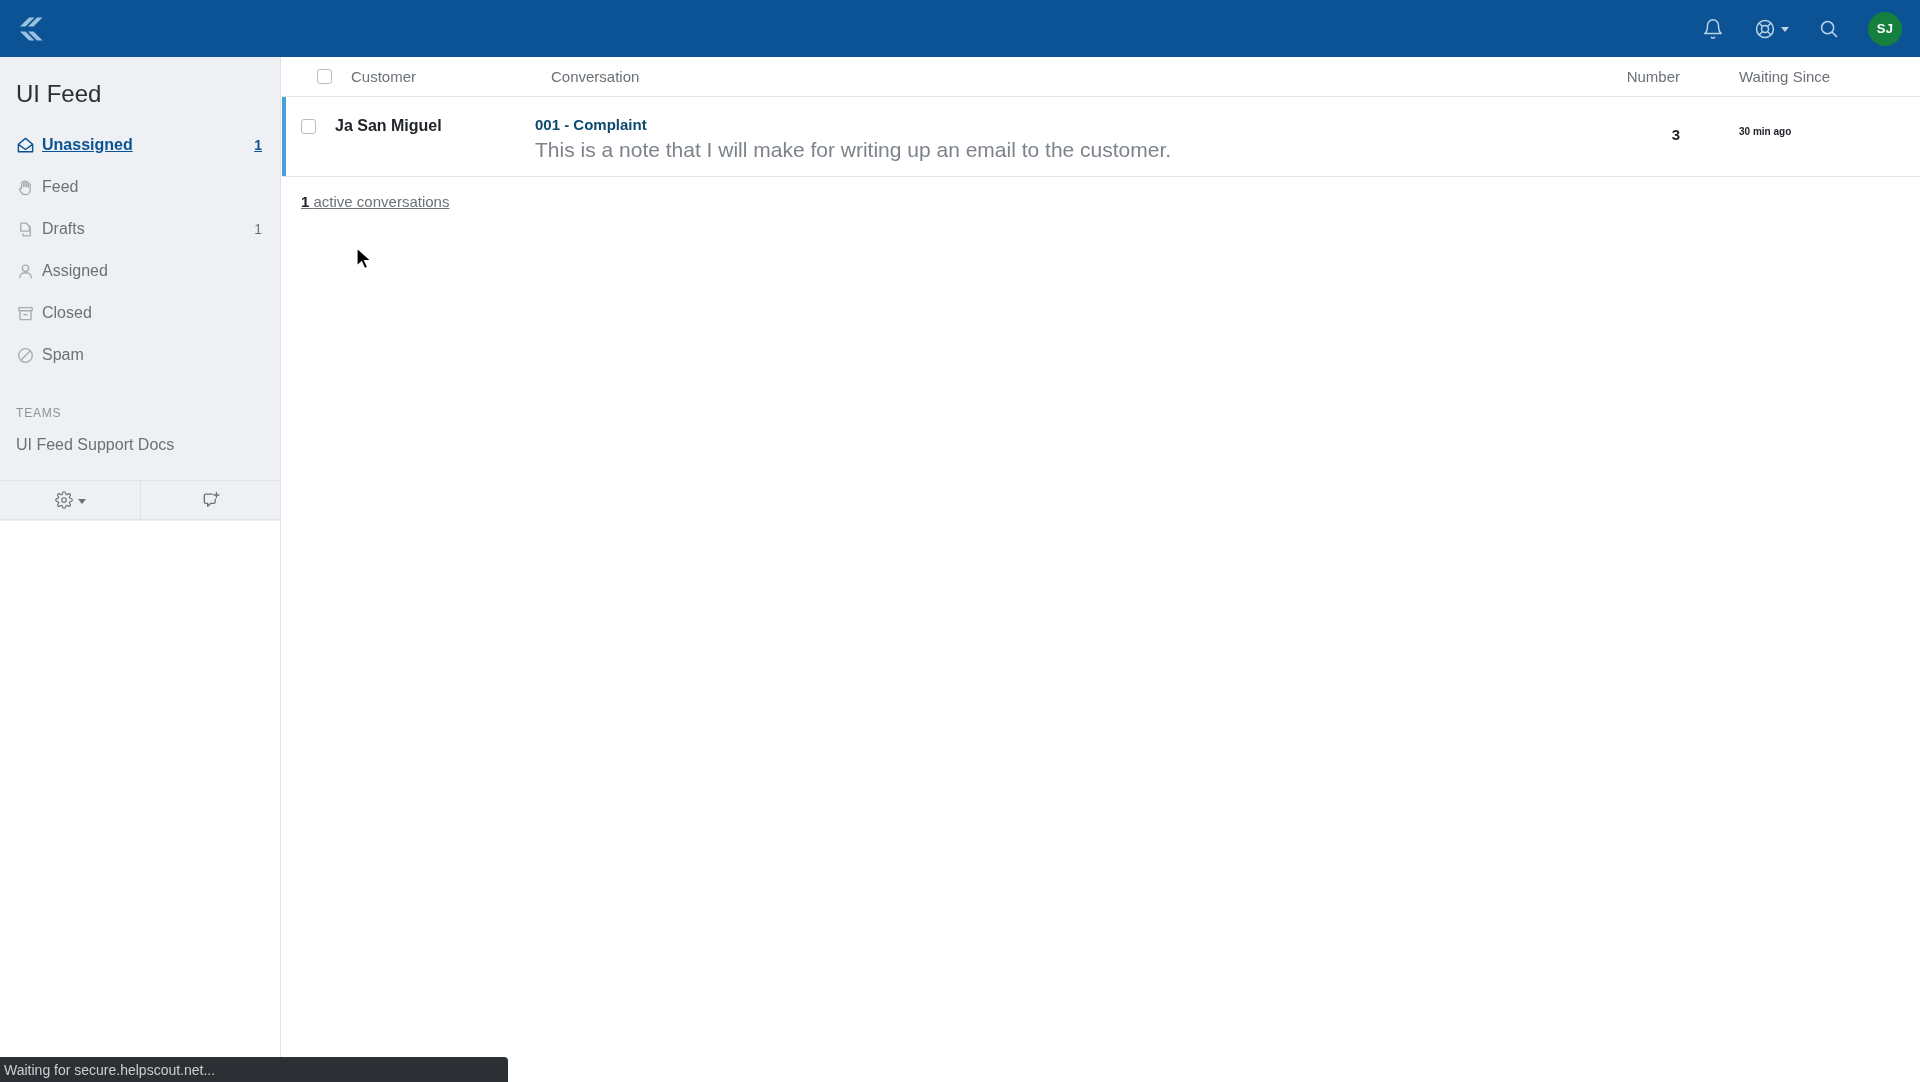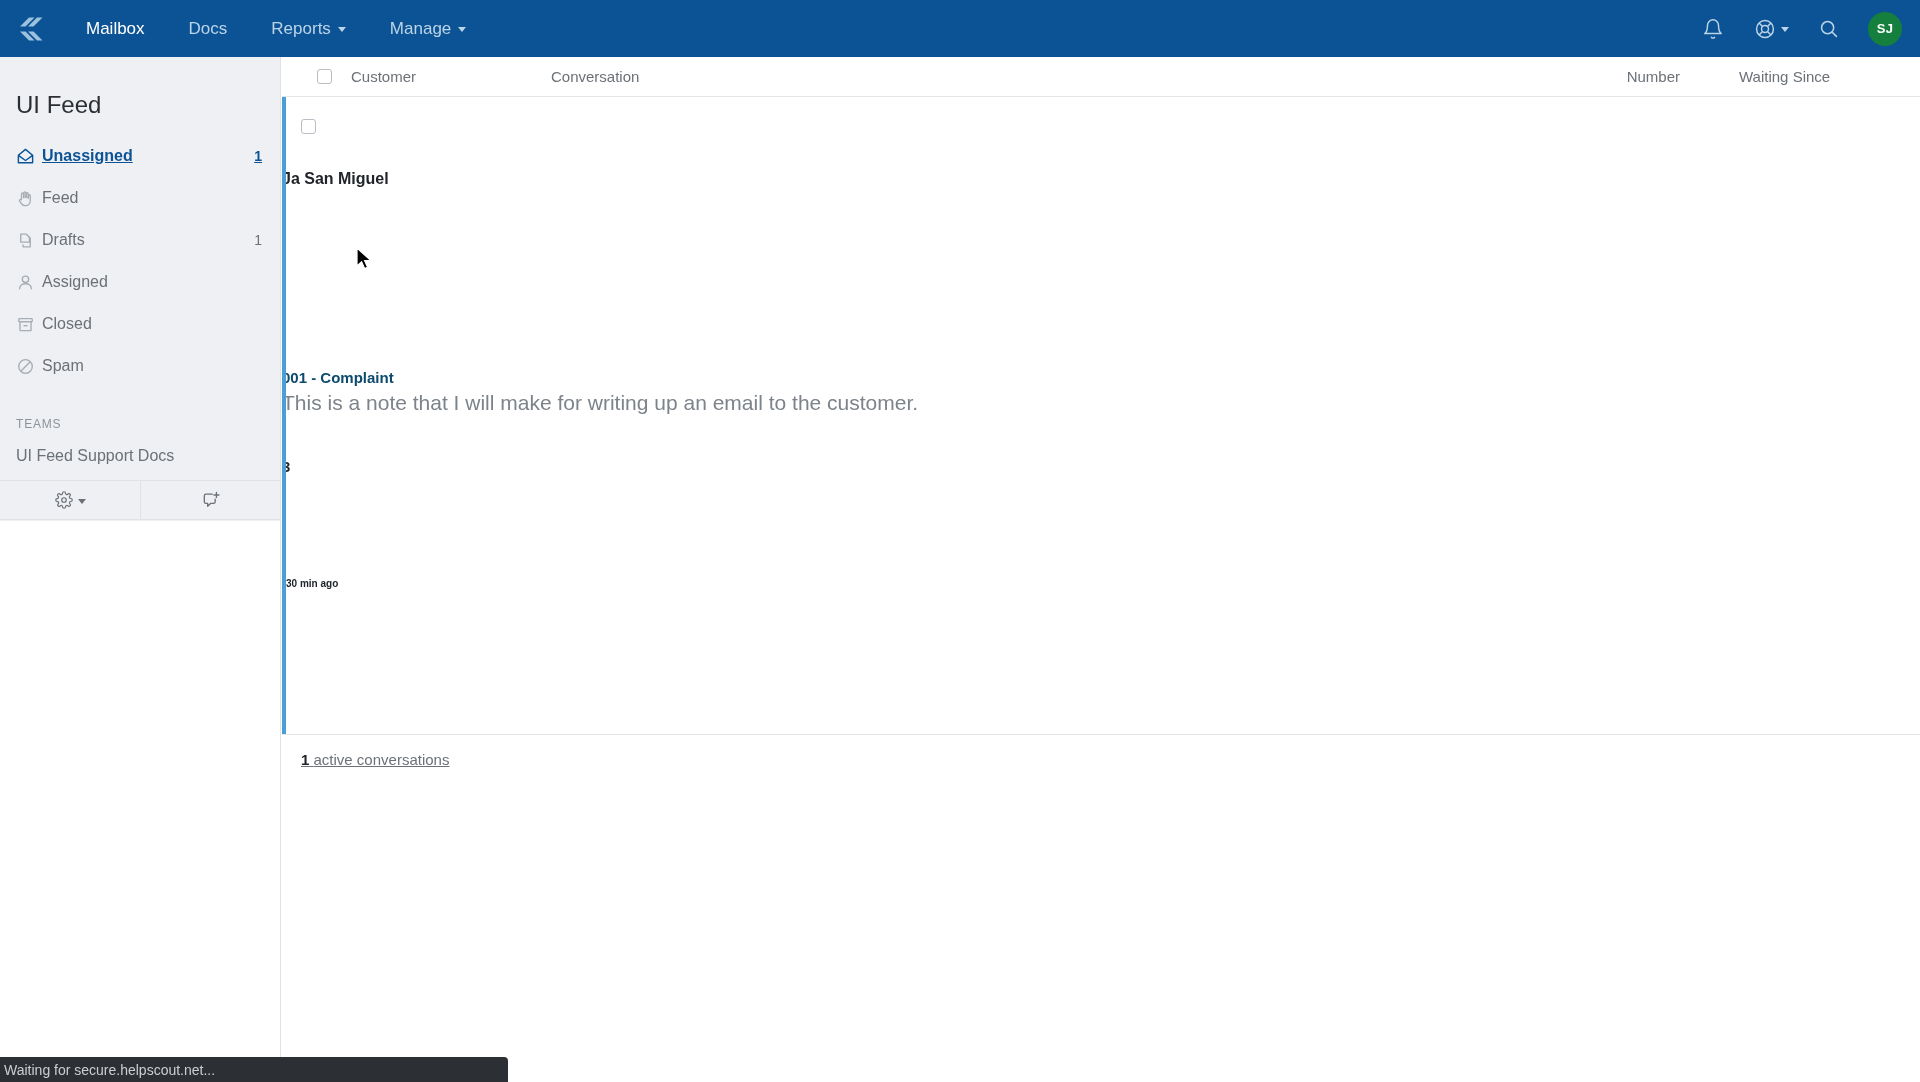--- a/index.html
+++ b/index.html
@@ -92,21 +92,21 @@
     border-right: 1px solid #dfe2e6;
   }
   .sidebar-inner {
     height: 423px;
     background: #eef0f3;
     position: relative;
   }
   .mailbox-title {
     font-size: 24px;
     color: #2b2f33;
-    padding: 34px 0 16px 16px;
+    padding: 23px 0 16px 16px;
     font-weight: 400;
   }
   .folder-list { padding: 0; }
   .folder {
     display: flex;
     align-items: center;
     height: 42px;
     padding: 0 18px 0 16px;
     color: #6b7177;
     font-size: 16px;
@@ -209,21 +209,20 @@
   }
 
   .conv-row {
     display: flex;
     align-items: flex-start;
     min-height: 60px;
     border-bottom: 1px solid #e3e6e9;
     position: relative;
     background: #ffffff;
     cursor: pointer;
-    flex-direction: column;
   }
   .row-accent {
     position: absolute;
     left: 0; top: 0; bottom: 0;
     width: 4px;
     background: #4a9fd8;
   }
   .conv-row .col-check { padding-top: 22px; align-items: flex-start; }
   .conv-row .col-customer {
     padding-top: 20px;
@@ -297,36 +296,20 @@
     <svg width="28" height="28" viewBox="0 0 28 28" aria-hidden="true">
       <g fill="#9cc2e0">
         <path d="M3 11.5 L12 2.5 L17.5 2.5 L8.5 11.5 Z"></path>
         <path d="M11 11.5 L20 2.5 L25.5 2.5 L16.5 11.5 Z"></path>
         <path d="M3 16.5 L12 25.5 L17.5 25.5 L8.5 16.5 Z" transform="translate(0,0)"></path>
         <path d="M11 16.5 L20 25.5 L25.5 25.5 L16.5 16.5 Z"></path>
       </g>
     </svg>
   </div>
 
-  <div class="nav-links">
-    <div class="nav-item active">
-      <span>Mailbox</span>
-    </div>
-    <div class="nav-item">
-      <span>Docs</span>
-    </div>
-    <div class="nav-item">
-      <span>Reports</span>
-      <span class="chev"></span>
-    </div>
-    <div class="nav-item">
-      <span>Manage</span>
-      <span class="chev"></span>
-    </div>
-  </div>
 
   <div class="nav-right">
 
     <div class="nav-icon-btn">
       <svg width="22" height="22" viewBox="0 0 24 24" fill="none" stroke="#bcd4e8" stroke-width="1.6" stroke-linecap="round" stroke-linejoin="round">
         <path d="M18 8A6 6 0 0 0 6 8c0 7-3 9-3 9h18s-3-2-3-9"></path>
         <path d="M13.7 21a2 2 0 0 1-3.4 0"></path>
       </svg>
     </div>
 

